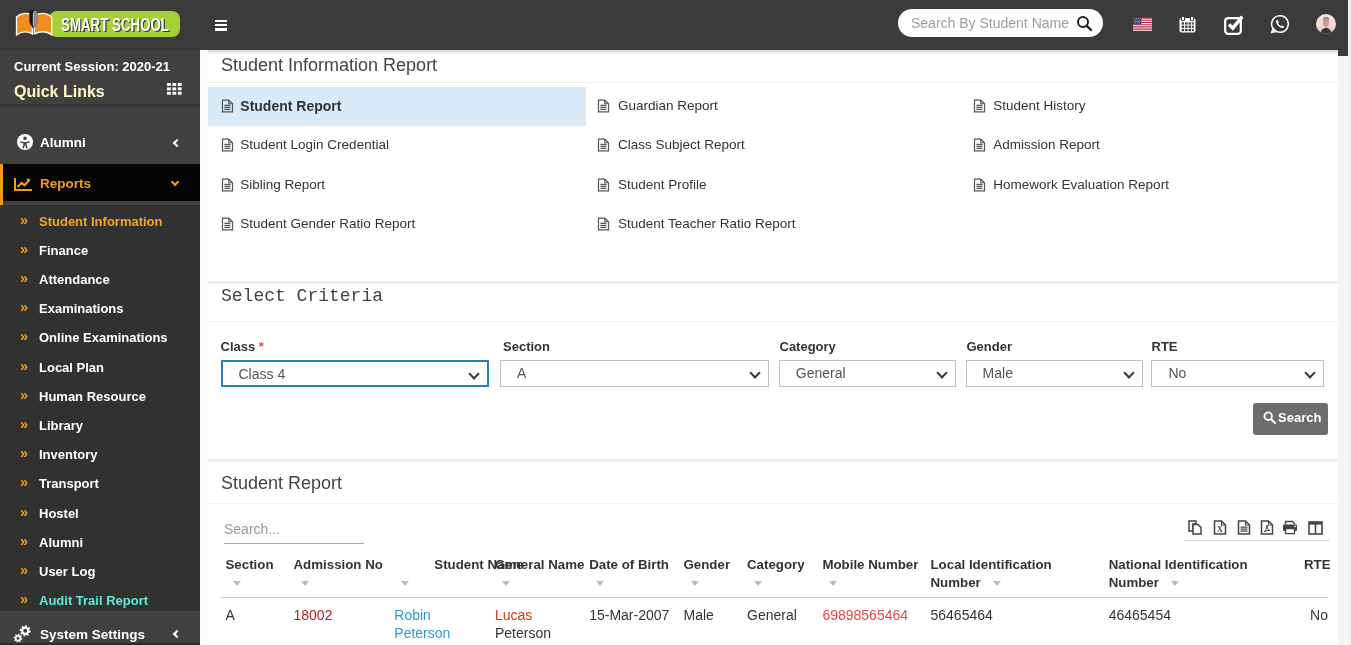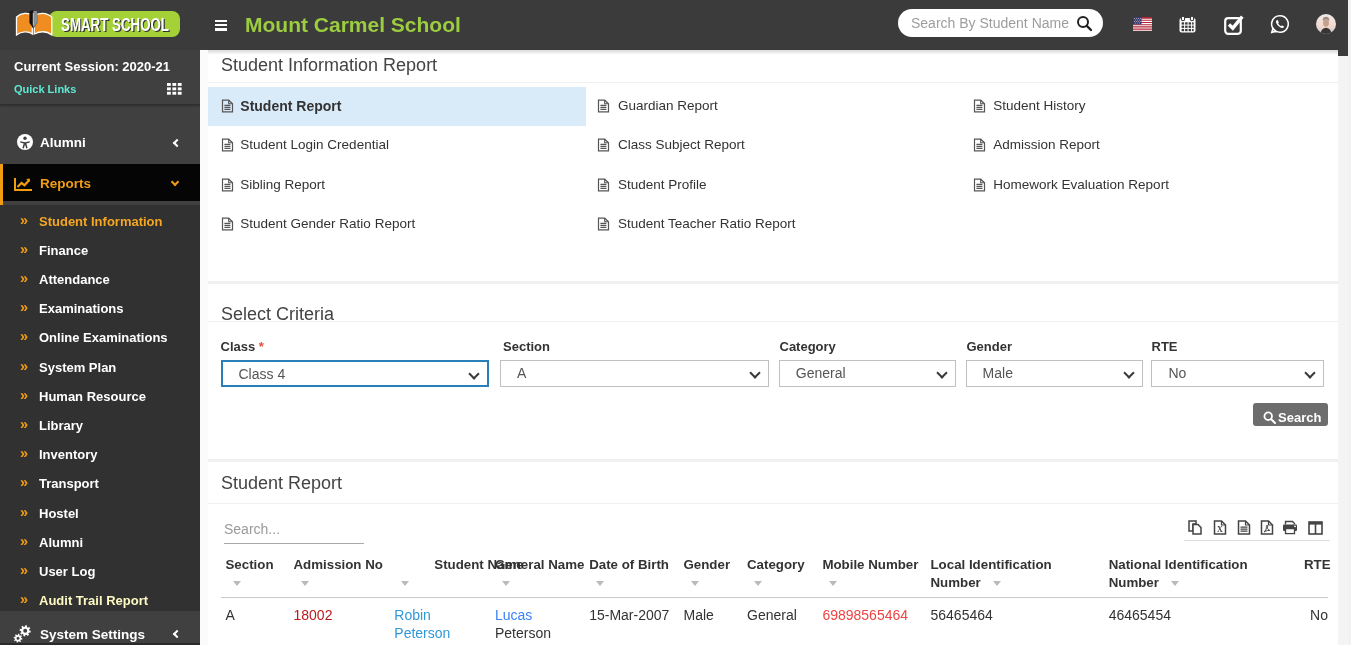--- a/index.html
+++ b/index.html
@@ -47,21 +47,20 @@
 <path d="M36.8 8 C31.8 3.5 25.3 3.5 19.2 6.5 L19.2 25 C25.3 22 31.8 22 36.8 26 Z" fill="#ef8d20" stroke="#fff" stroke-width="1.3"></path>
 <path d="M14.4 2.2 L18.3 0.9 L22.2 2.2 L22.2 13.8 L18.3 19.8 L14.4 13.8 Z" fill="#111"></path>
 <path d="M18.3 1.5 L22.2 2.2 L22.2 13.8 L18.3 19.2 Z" fill="#8a8f94"></path>
 <path d="M18.3 4 L18.3 16.5" stroke="#c9c9c9" stroke-width="1"></path>
 </svg></div>
 <div id="hamb">
       <div></div>
       <div></div>
       <div></div>
     </div>
-<div id="title">Mount Carmel School</div>
 <div id="searchpill">
       <span class="ph">Search By Student Name</span>
       <svg class="abs" style="left:178px; top:6px;" width="17" height="17" viewBox="0 0 17 17">
 <circle cx="7" cy="7" r="5" fill="none" stroke="#222" stroke-width="2"></circle>
 <path d="M10.8 10.8 L15 15" stroke="#222" stroke-width="2.4" stroke-linecap="round"></path>
 </svg>
     </div>
 <svg class="abs" style="left:1133px; top:17px;" width="19" height="14" viewBox="0 0 19 14">
 <rect width="19" height="14" fill="#b22234"></rect>
 <g stroke="#fff" stroke-width="1.08">
@@ -126,21 +125,21 @@
 <rect width="20" height="20" fill="url(#avbg)"></rect>
 <ellipse cx="10" cy="9" rx="3" ry="3.8" fill="#c7a08d"></ellipse>
 <path d="M6.8 7 q3.2 -3.6 6.4 0 q0.3 -4.2 -3.2 -4.2 q-3.5 0 -3.2 4.2 z" fill="#9b8a7d"></path>
 <path d="M4.2 20 q1.6 -6.2 5.8 -6.2 q4.2 0 5.8 6.2 z" fill="#3a3431"></path>
 </g>
 </svg>
 </div>
 <div id="sidebar">
 <div class="abs" style="left:0; top:0; width:200px; height:54px; box-shadow:0 2px 2px rgba(0,0,0,0.3);">
       <div class="abs" style="left:14px; top:9px; color:#fff; font-size:13px; font-weight:bold;">Current Session: 2020-21</div>
-      <div class="abs" style="left:14px; top:33px; color:#5eead4; font-size:11px; font-weight:bold;">Quick Links</div>
+      <div class="abs" style="left:14px; top:33px; color:#fef9c3; font-size:16px; font-weight:bold;">Quick Links</div>
       <svg class="abs" style="left:167px; top:33px;" width="15" height="12" viewBox="0 0 15 12">
 <g fill="#fff">
 <rect x="0" y="0" width="3.8" height="2.9"></rect>
           <rect x="5.4" y="0" width="3.8" height="2.9"></rect>
           <rect x="10.8" y="0" width="3.8" height="2.9"></rect>
 <rect x="0" y="4.4" width="3.8" height="2.9"></rect>
           <rect x="5.4" y="4.4" width="3.8" height="2.9"></rect>
           <rect x="10.8" y="4.4" width="3.8" height="2.9"></rect>
 <rect x="0" y="8.8" width="3.8" height="2.9"></rect>
           <rect x="5.4" y="8.8" width="3.8" height="2.9"></rect>
@@ -183,21 +182,21 @@
 <div class="subitem" style="top:96.1px; height:29px;">
         <span class="ar">»</span>
         <span class="tx" style="color:#fff;">Examinations</span>
       </div>
 <div class="subitem" style="top:125.3px; height:29px;">
         <span class="ar">»</span>
         <span class="tx" style="color:#fff;">Online Examinations</span>
       </div>
 <div class="subitem" style="top:154.5px; height:29px;">
         <span class="ar">»</span>
-        <span class="tx" style="color:#fff;">System Plan</span>
+        <span class="tx" style="color:#fff;">Local Plan</span>
       </div>
 <div class="subitem" style="top:183.7px; height:29px;">
         <span class="ar">»</span>
         <span class="tx" style="color:#fff;">Human Resource</span>
       </div>
 <div class="subitem" style="top:212.9px; height:29px;">
         <span class="ar">»</span>
         <span class="tx" style="color:#fff;">Library</span>
       </div>
 <div class="subitem" style="top:242.1px; height:29px;">
@@ -215,21 +214,21 @@
 <div class="subitem" style="top:329.7px; height:29px;">
         <span class="ar">»</span>
         <span class="tx" style="color:#fff;">Alumni</span>
       </div>
 <div class="subitem" style="top:358.9px; height:29px;">
         <span class="ar">»</span>
         <span class="tx" style="color:#fff;">User Log</span>
       </div>
 <div class="subitem" style="top:388.1px; height:29px;">
         <span class="ar">»</span>
-        <span class="tx" style="color:#fef9c3;">Audit Trail Report</span>
+        <span class="tx" style="color:#5eead4;">Audit Trail Report</span>
       </div>
 </div>
 <div class="menuitem" style="top:561px; height:32px;">
       <svg class="abs" style="left:13px; top:13px;" width="20" height="20" viewBox="0 0 20 20">
 <path d="M12.20 1.20 L14.18 1.56 L13.81 2.92 L15.08 3.74 L16.16 2.84 L17.30 4.50 L16.08 5.19 L16.40 6.67 L17.80 6.80 L17.44 8.78 L16.08 8.41 L15.26 9.68 L16.16 10.76 L14.50 11.90 L13.81 10.68 L12.33 11.00 L12.20 12.40 L10.22 12.04 L10.59 10.68 L9.32 9.86 L8.24 10.76 L7.10 9.10 L8.32 8.41 L8.00 6.93 L6.60 6.80 L6.96 4.82 L8.32 5.19 L9.14 3.92 L8.24 2.84 L9.90 1.70 L10.59 2.92 L12.07 2.60 Z M14.20 6.80 A2.0 2.0 0 1 0 10.20 6.80 A2.0 2.0 0 1 0 14.20 6.80 Z" fill="#fff" fill-rule="evenodd"></path>
 <path d="M5.00 9.80 L6.56 10.08 L6.22 11.24 L7.19 11.87 L8.11 11.09 L9.01 12.39 L7.96 12.98 L8.20 14.10 L9.40 14.20 L9.12 15.76 L7.96 15.42 L7.33 16.39 L8.11 17.31 L6.81 18.21 L6.22 17.16 L5.10 17.40 L5.00 18.60 L3.44 18.32 L3.78 17.16 L2.81 16.53 L1.89 17.31 L0.99 16.01 L2.04 15.42 L1.80 14.30 L0.60 14.20 L0.88 12.64 L2.04 12.98 L2.67 12.01 L1.89 11.09 L3.19 10.19 L3.78 11.24 L4.90 11.00 Z M6.50 14.20 A1.5 1.5 0 1 0 3.50 14.20 A1.5 1.5 0 1 0 6.50 14.20 Z" fill="#fff" fill-rule="evenodd"></path>
 </svg>
       <div class="mi-tx" style="top:16px;">System Settings</div>
       <div class="chev left" style="left:174px; top:20px;"></div>
     </div>
@@ -302,21 +301,21 @@
     <div class="lnk" style="left:32.3px; top:165.8px;">Student Gender Ratio Report</div>
 <svg class="abs" style="left:389px; top:166.8px;" width="13" height="14" viewBox="0 0 13 14">
 <path d="M1.5 1.2 h6.2 l3.8 3.6 v8 h-10 z" fill="none" stroke="#555" stroke-width="1.2"></path>
 <path d="M7.7 1.2 v3.6 h3.8" fill="none" stroke="#555" stroke-width="1.1"></path>
 <path d="M3.4 6.4 h6 M3.4 8.4 h6 M3.4 10.4 h6" stroke="#555" stroke-width="1.1"></path>
 </svg>
     <div class="lnk" style="left:410px; top:165.8px;">Student Teacher Ratio Report</div>
 </div>
 <div class="abs" style="left:208px; top:281px; width:1130px; height:3px; background:#f0f0f0;"></div>
 <div class="card" style="top:284px; height:175px;">
-<div class="cardtitle" style="top:20px;">Select Criteria</div>
+<div class="cardtitle" style="top:2px;font-family:Liberation Mono, monospace;">Select Criteria</div>
 <div class="abs" style="left:0; top:37px; width:1130px; height:1px; background:#f0f0f0;"></div>
 <div class="flabel" style="left:12.5px; top:55px;">Class <span style="color:#e74c3c;">*</span></div>
 <div class="flabel" style="left:295px; top:55px;">Section</div>
 <div class="flabel" style="left:571.5px; top:55px;">Category</div>
 <div class="flabel" style="left:758.5px; top:55px;">Gender</div>
 <div class="flabel" style="left:943.5px; top:55px;">RTE</div>
 <div class="selbox" style="left:12.5px; top:76px; width:268px; border-color:#2980b9; border-width:2px;">
       <span class="stx">Class 4</span>
       <span class="scaret" style="right:9px; top:8px;"></span>
     </div>
@@ -329,21 +328,21 @@
       <span class="scaret" style="right:9px; top:8px;"></span>
     </div>
 <div class="selbox" style="left:757.6px; top:76px; width:177px; border-color:#c0c0c0; border-width:1px;">
       <span class="stx">Male</span>
       <span class="scaret" style="right:9px; top:8px;"></span>
     </div>
 <div class="selbox" style="left:943.4px; top:76px; width:173px; border-color:#c0c0c0; border-width:1px;">
       <span class="stx">No</span>
       <span class="scaret" style="right:9px; top:8px;"></span>
     </div>
-<div class="abs" style="left:1045px; top:119px; width:75px; height:23px; background:#6d6d6d; border-radius:3px;">
+<div class="abs" style="left:1045px; top:119px; width:75px; height:32px; background:#6d6d6d; border-radius:3px;">
       <svg class="abs" style="left:10px; top:8px;" width="13" height="13" viewBox="0 0 13 13">
         <circle cx="5.2" cy="5.2" r="3.8" fill="none" stroke="#fff" stroke-width="1.8"></circle>
         <path d="M8 8 L12 12" stroke="#fff" stroke-width="2" stroke-linecap="round"></path>
       </svg>
       <div class="abs" style="left:25px; top:7px; color:#fff; font-size:13px; font-weight:bold;">Search</div>
     </div>
 </div>
 <div class="abs" style="left:208px; top:459px; width:1130px; height:3px; background:#f0f0f0;"></div>
 <div class="card" style="top:462px; height:183px;">
 <div class="cardtitle" style="top:11px;">Student Report</div>
@@ -402,21 +401,21 @@
 <div class="sortarrow" style="left:784.5px; top:119px;"></div>
 <div class="th" style="left:900.7px; top:95px;">National Identification</div>
 <div class="th" style="left:900.7px; top:113px;">Number</div>
 <div class="sortarrow" style="left:962.7px; top:119px;"></div>
 <div class="th" style="left:1096px; top:95px; width:24px; text-align:right;">RTE</div>
 <div class="abs" style="left:13px; top:135px; width:1107px; height:1px; background:#c9c9c9;"></div>
 <div class="td" style="left:17.5px; top:145px; color:#333;">A</div>
 <div class="td" style="left:85.5px; top:145px; color:#b91c1c;">18002</div>
 <div class="td" style="left:186.3px; top:145px; color:#3198d8;">Robin</div>
 <div class="td" style="left:186.3px; top:163px; color:#3198d8;">Peterson</div>
-<div class="td" style="left:287px; top:145px; color:#3b82f6;">Lucas</div>
+<div class="td" style="left:287px; top:145px; color:#c2410c;">Lucas</div>
 <div class="td" style="left:287px; top:163px; color:#333;">Peterson</div>
 <div class="td" style="left:381.2px; top:145px; color:#333;">15-Mar-2007</div>
 <div class="td" style="left:475.5px; top:145px; color:#333;">Male</div>
 <div class="td" style="left:539px; top:145px; color:#333;">General</div>
 <div class="td" style="left:614.4px; top:145px; color:#ef4444;">69898565464</div>
 <div class="td" style="left:722.5px; top:145px; color:#333;">56465464</div>
 <div class="td" style="left:900.7px; top:145px; color:#333;">46465454</div>
 <div class="td" style="left:1076px; top:145px; width:44px; text-align:right;">No</div>
 </div>
 

